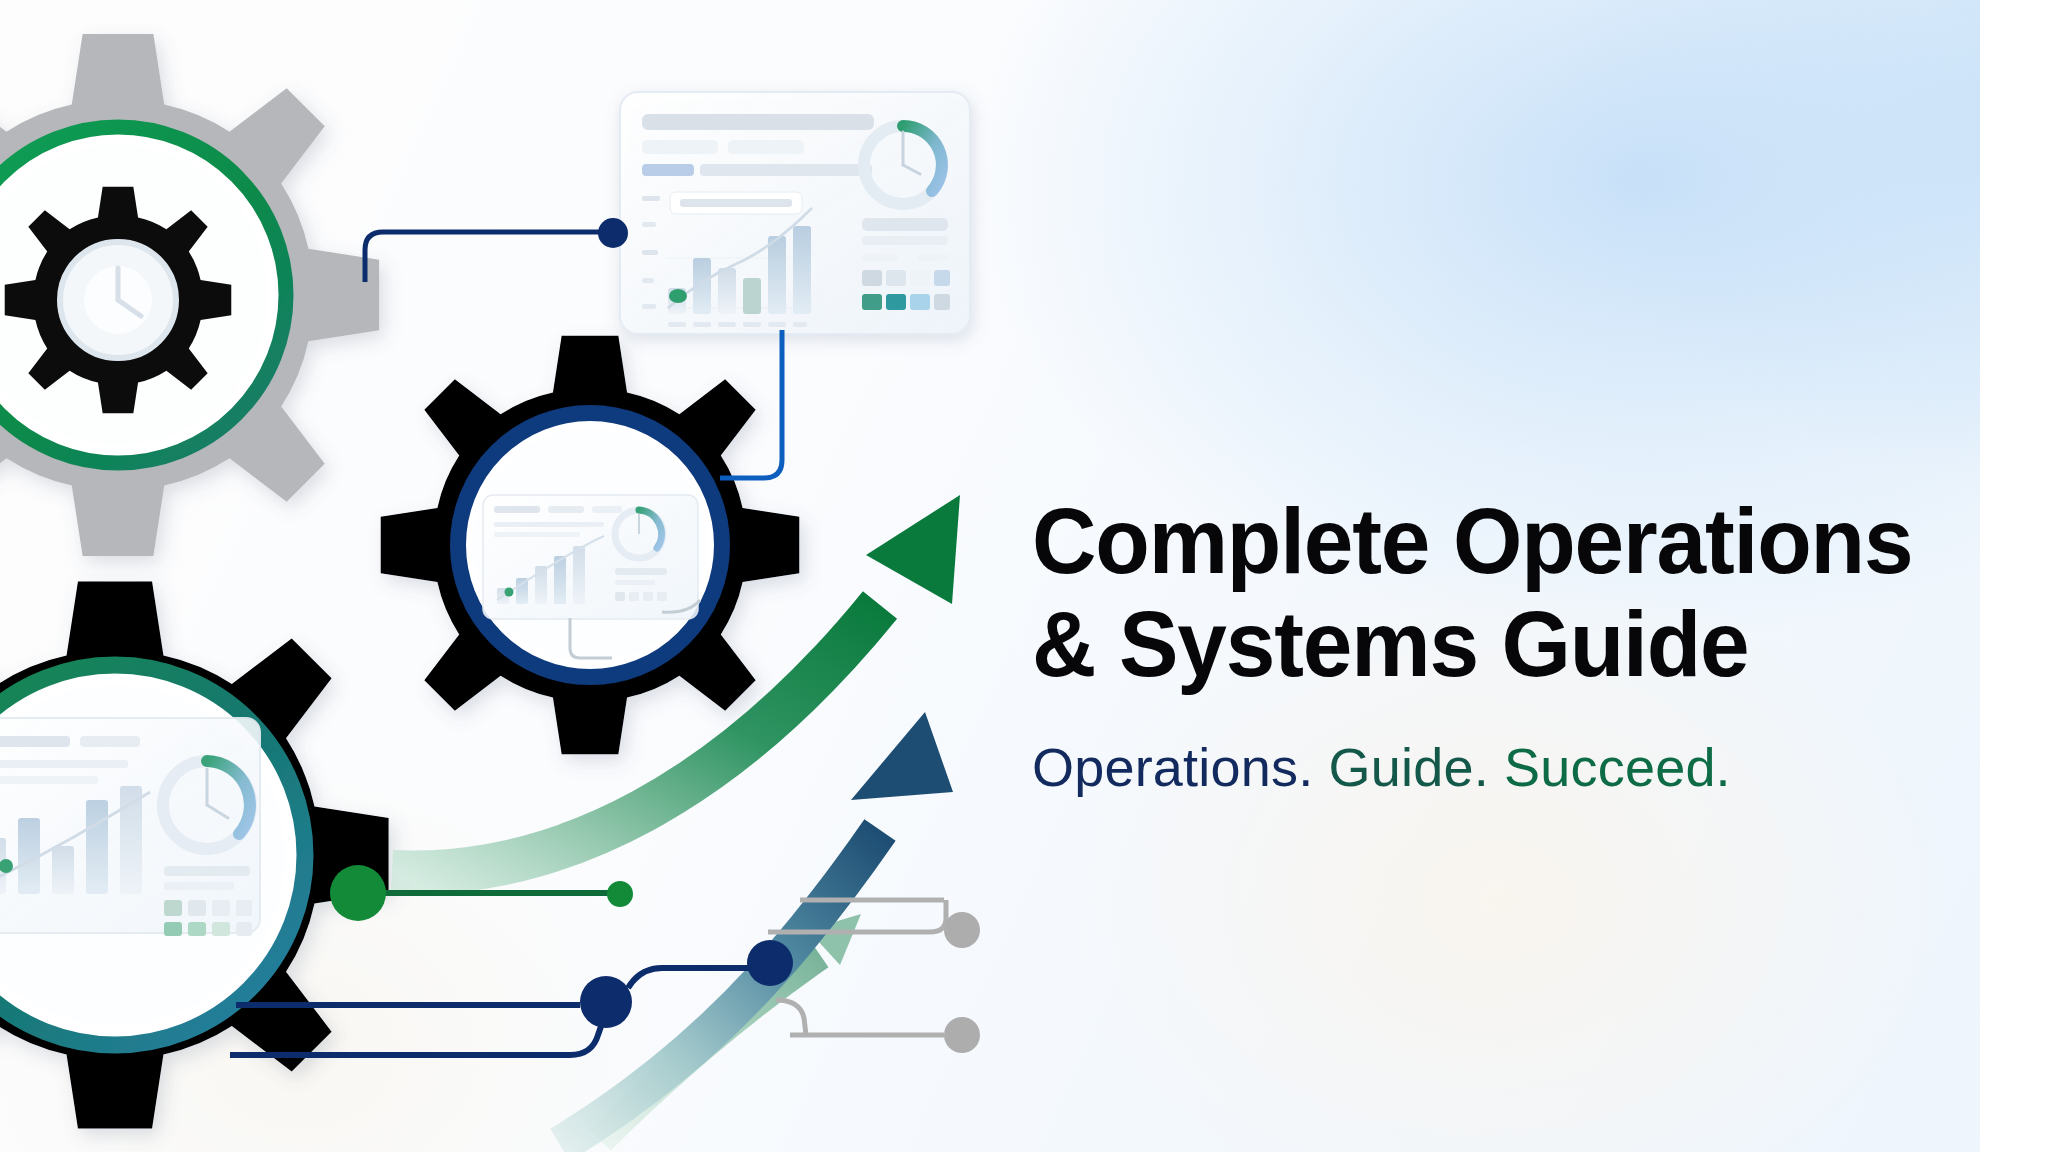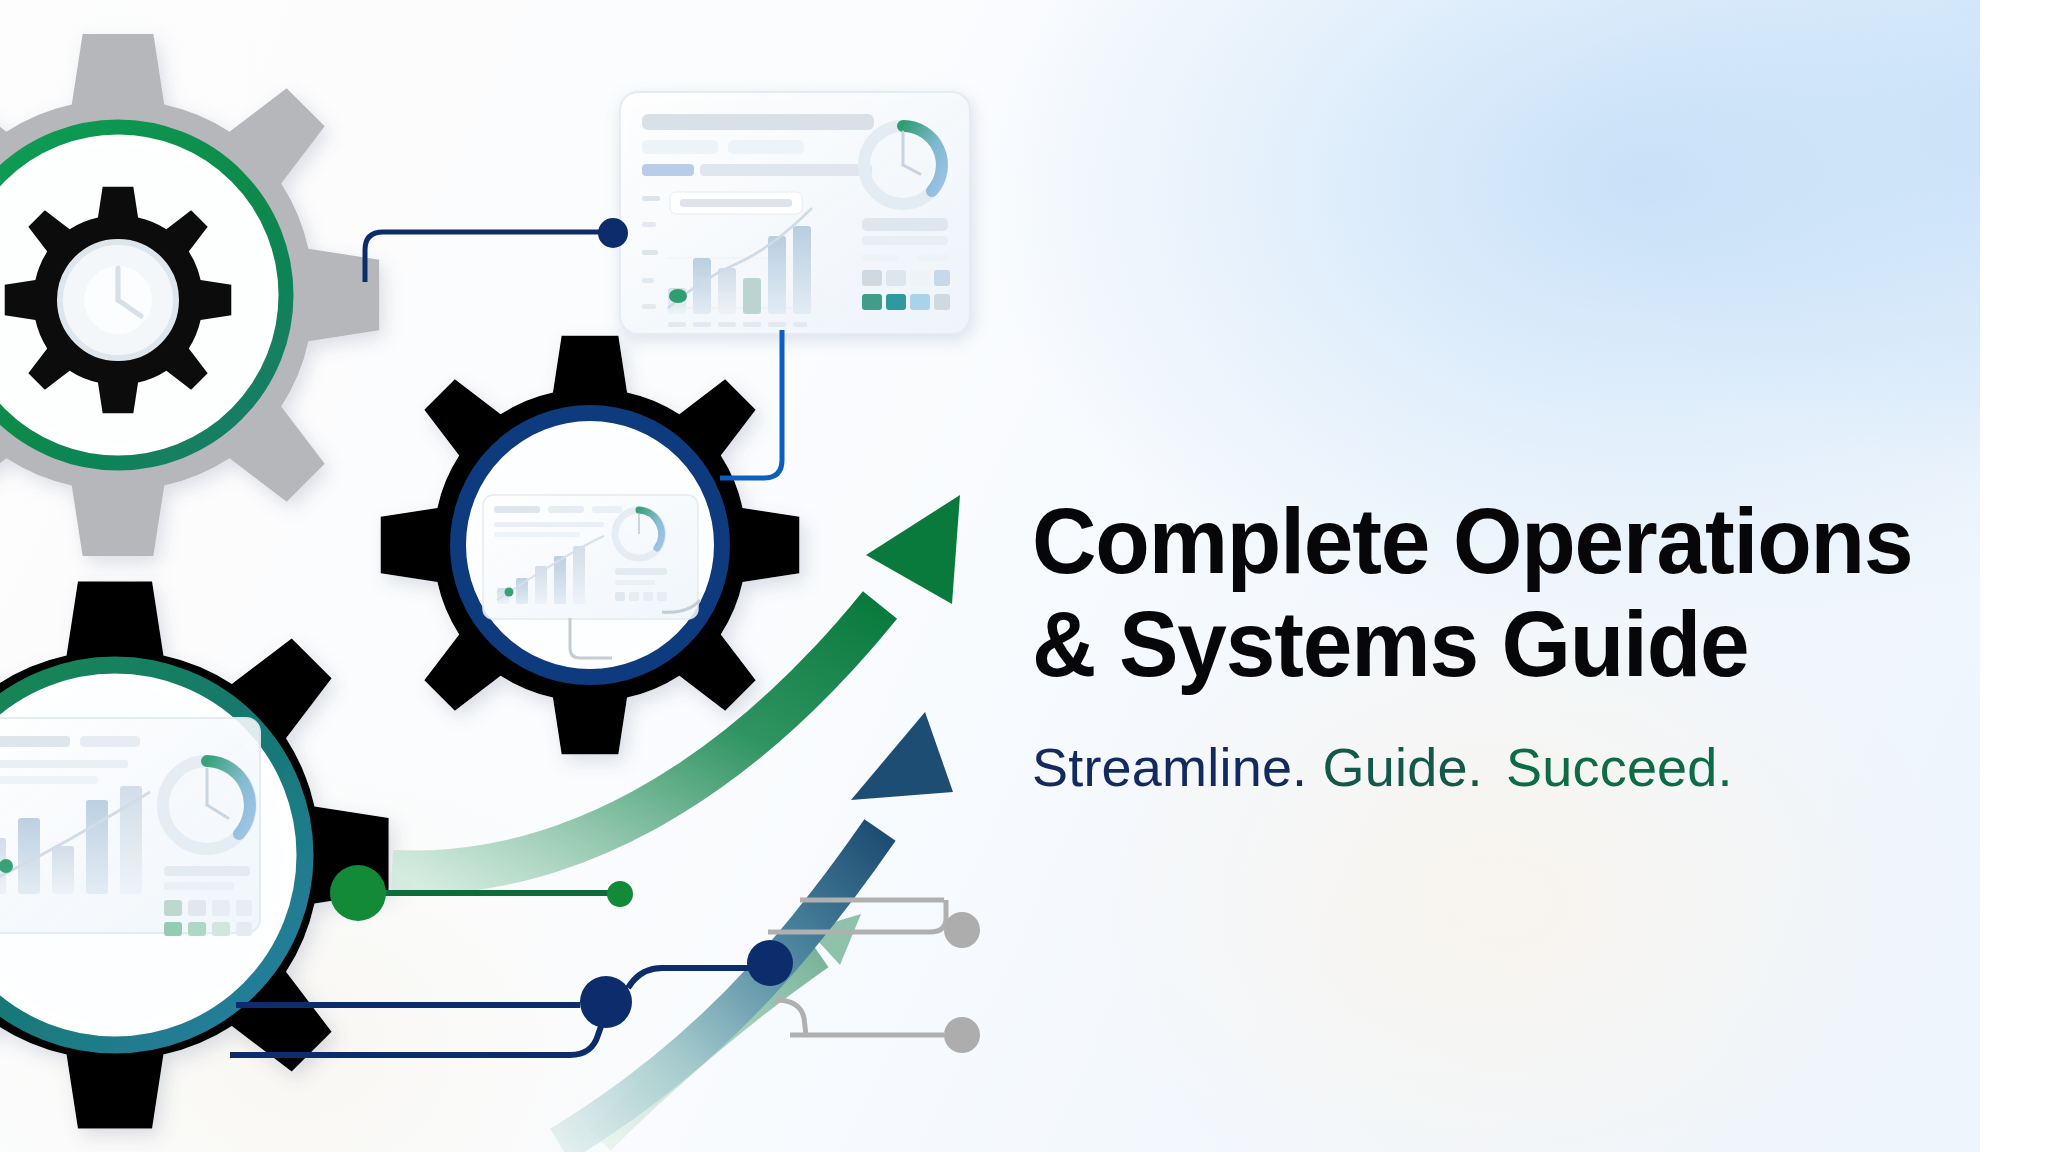--- a/index.html
+++ b/index.html
@@ -25,21 +25,21 @@
     font-weight:700;font-size:92px;line-height:1.12;letter-spacing:-1.2px;
     color:#07070a;margin:0;white-space:nowrap;
     transform:scaleX(.97);transform-origin:left center;
   }
   .sub{
     margin:40px 0 0 0;font-size:54px;font-weight:400;letter-spacing:.2px;white-space:nowrap;
     font-family:"Liberation Sans","DejaVu Sans",sans-serif;
   }
   .sub .w1{color:#132a5e;}
   .sub .w2{color:#14584a;}
-  .sub .w3{color:#0d6b46;margin-left:8px;}
+  .sub .w3{color:#0d6b46;}
 </style>
 </head>
 <body>
 
 <div id="stage">
 
   <svg id="art" viewBox="0 0 2048 1152" xmlns="http://www.w3.org/2000/svg" aria-hidden="true">
     <defs>
 
       <linearGradient id="gGray" x1="0" y1="0" x2="1" y2="1">
@@ -346,19 +346,19 @@
     <circle cx="962" cy="930" r="18" fill="#adadad"></circle>
     <circle cx="962" cy="1035" r="18" fill="#adadad"></circle>
   </svg>
 
   <div class="txtblock">
     <h1 class="headline">
       <span>Complete Operations</span><br>
       <span>&amp; Systems Guide</span>
     </h1>
     <p class="sub">
-      <span class="w1">Streamline.</span>
+      <span class="w1">Operations.</span>
       <span class="w2">Guide.</span>
       <span class="w3">Succeed.</span>
     </p>
   </div>
 
 </div>
 
 </body></html>

